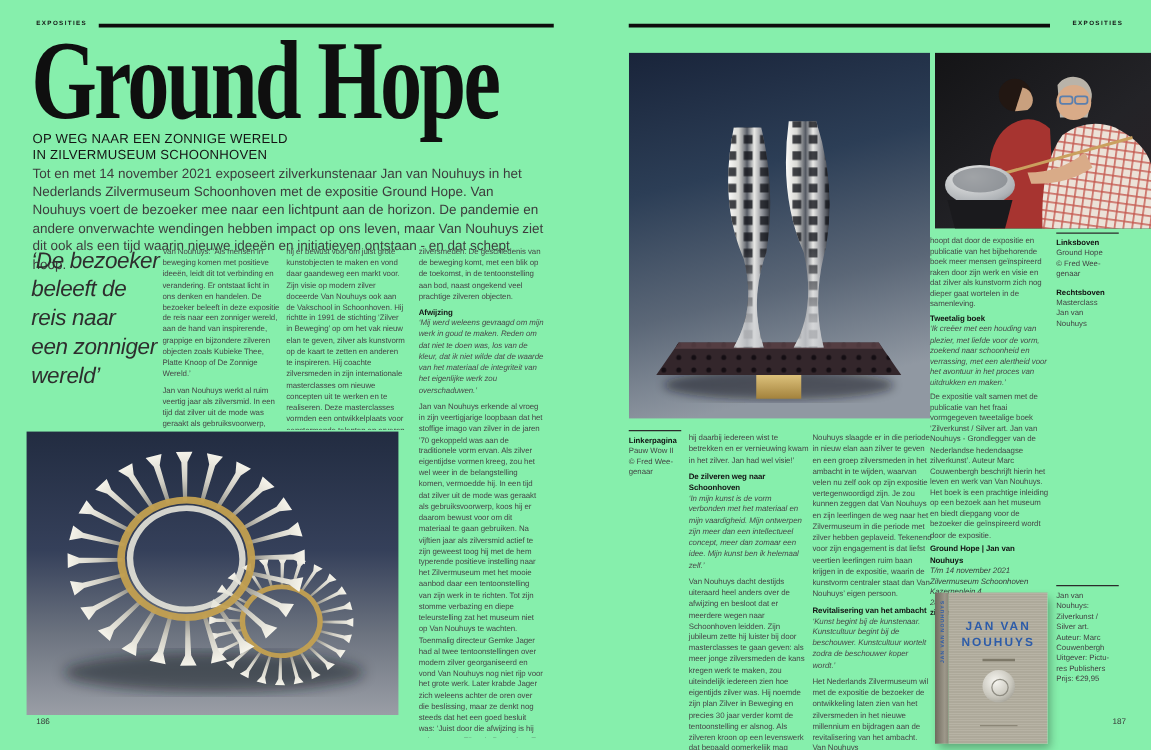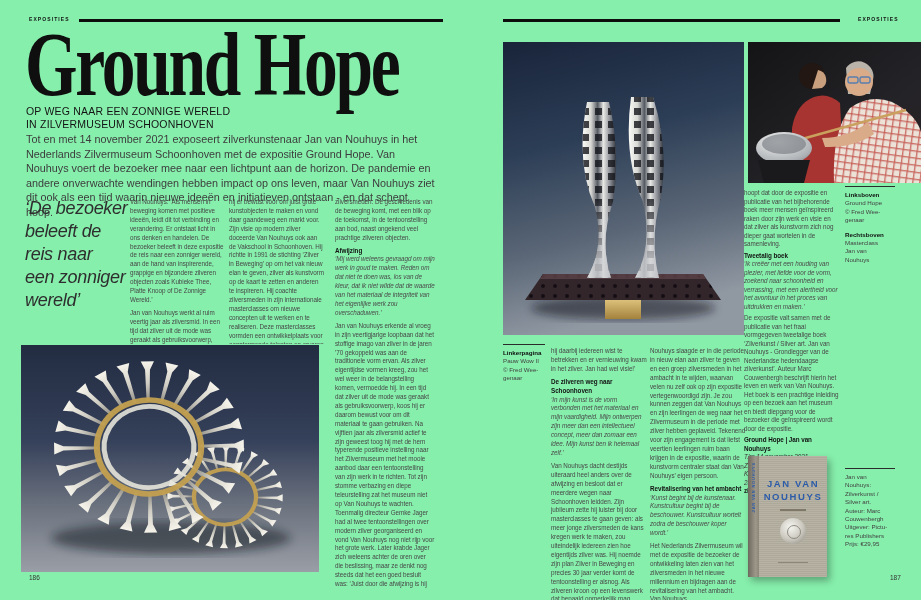--- a/index.html
+++ b/index.html
@@ -273,21 +273,21 @@
     <p class="col-q">‘Ik creëer met een houding van plezier, met liefde voor de vorm, zoekend naar schoonheid en verrassing, met een alertheid voor het avontuur in het proces van uitdrukken en maken.’</p>
     <p>De expositie valt samen met de publicatie van het fraai vormgegeven tweetalige boek ‘Zilverkunst / Silver art. Jan van Nouhuys - Grondlegger van de Nederlandse hedendaagse zilverkunst’. Auteur Marc Couwenbergh beschrijft hierin het leven en werk van Van Nouhuys. Het boek is een prachtige inleiding op een bezoek aan het museum en biedt diepgang voor de bezoeker die geïnspireerd wordt door de expositie.</p>
     <p class="info-h">Ground Hope | Jan van Nouhuys</p>
     <p class="info-d" style="white-space:pre-line;">T/m 14 november 2021
 Zilvermuseum Schoonhoven
 Kazerneplein 4
 2871 CZ Schoonhoven</p>
     <p class="info-link">zilvermuseum.nl</p>
   </div>
 
-  <div class="abs book" style="left:748px;top:456px;width:79px;height:121px;">
+  <div class="abs book" style="left:748px;top:474px;width:90px;height:121px;">
     <div class="book-spine">
       <span>JAN VAN NOUHUYS</span>
     </div>
     <div class="book-front">
       <div class="book-title">JAN VAN
 NOUHUYS</div>
       <div class="book-subline"></div>
       <div class="book-emblem"></div>
       <div class="book-botline"></div>
     </div>

